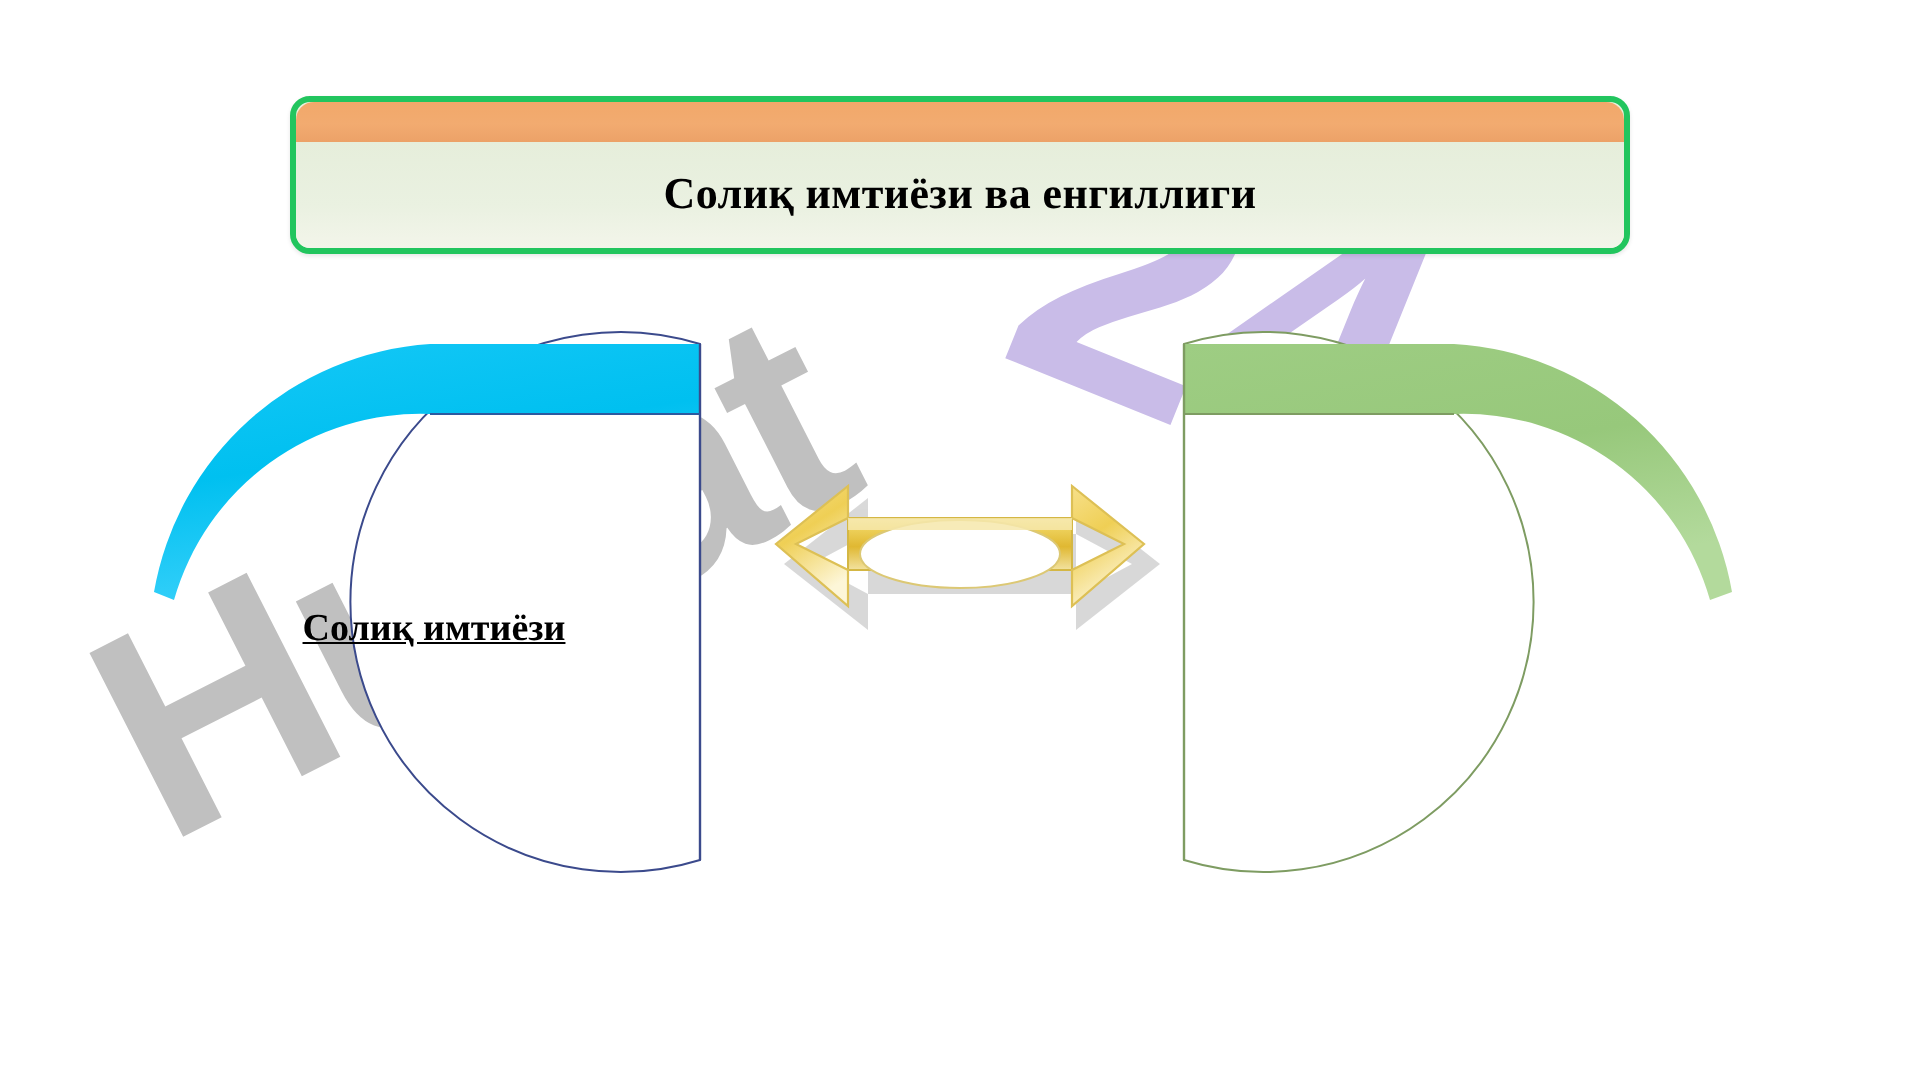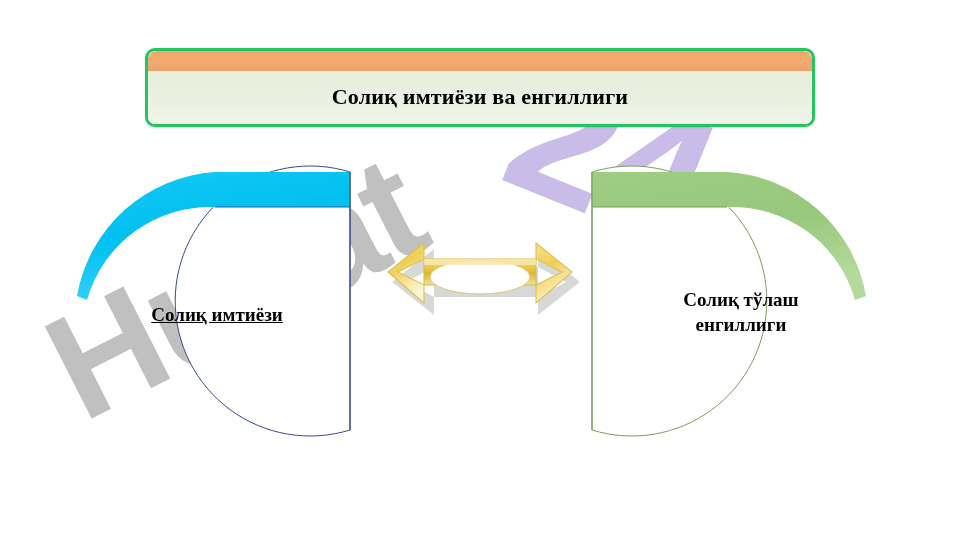--- a/index.html
+++ b/index.html
@@ -232,18 +232,14 @@
     <div id="title-bar-top"></div>
     <div id="title-body">
       <div id="title-text">Солиқ имтиёзи ва енгиллиги</div>
     </div>
   </div>
 
   <div class="shape-label" id="label-left">
     <div>Солиқ имтиёзи</div>
   </div>
 
-  <div class="shape-label" id="label-right">
-    <div>Солиқ тўлаш</div>
-    <div>енгиллиги</div>
-  </div>
 
 </div>
 
 </body></html>

